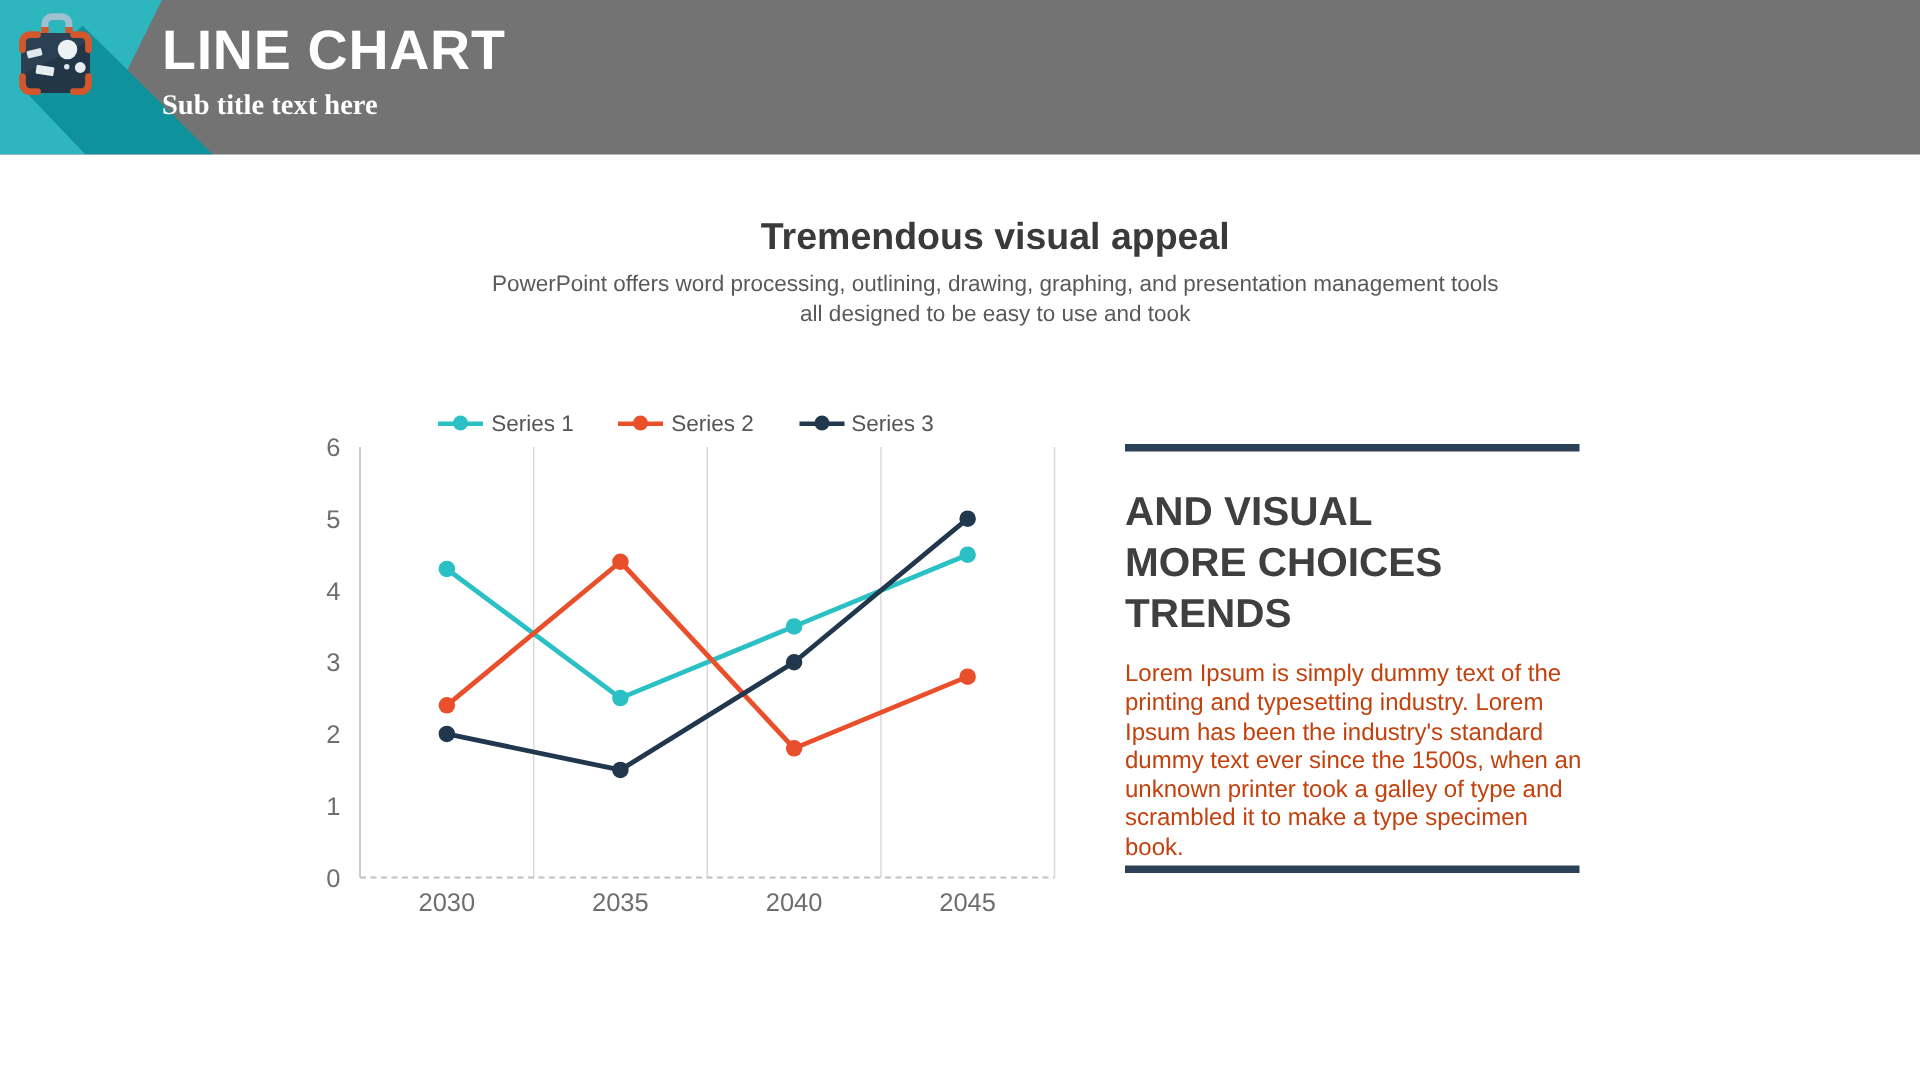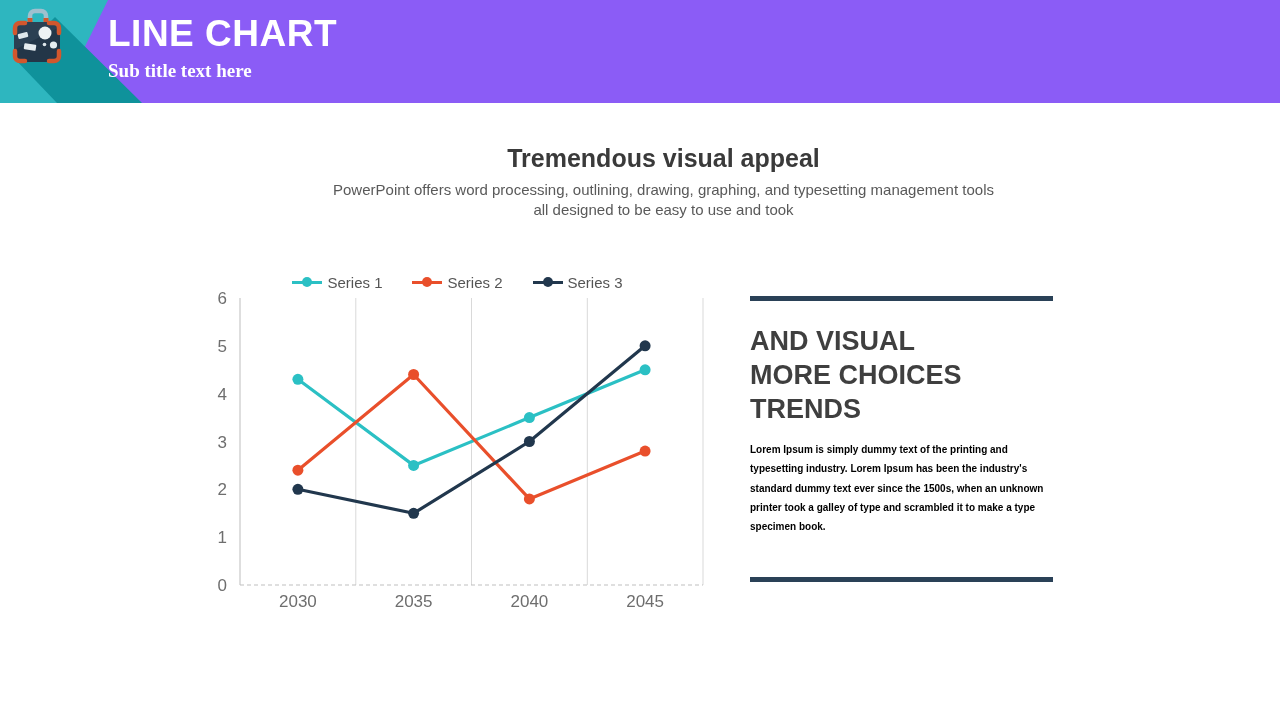--- a/index.html
+++ b/index.html
@@ -31,29 +31,29 @@
                         border-radius: 50%; }
   .legend-label { margin-left: 5px; font-size: 15px; color: #555555; }
   #chart-svg { position: absolute; left: 205px; top: 290px; }
 
   
   .panel { position: absolute; left: 750px; top: 296px; width: 306px; }
   .panel-rule-top { position: absolute; left: 0; top: 0; width: 303px; height: 5px; }
   .panel-heading { position: absolute; left: 0; top: 28px; width: 306px;
                    font-size: 27px; font-weight: 700; color: #3F3F3F; line-height: 34px; }
   .panel-body { position: absolute; left: 0; top: 144px; width: 310px;
-                font-size: 10px; color: #000000; line-height: 19.3px; font-weight: bold; }
+                font-size: 16px; color: #c2410c; line-height: 19.3px; }
   .panel-rule-bottom { position: absolute; left: 0; top: 281px; width: 303px; height: 5px; }
 </style>
 </head>
 <body>
 
 <div class="slide">
 
-  <div class="header" style="background: #8b5cf6; text-align: right;">
+  <div class="header" style="background: #737373; text-align: right;">
     <svg class="header-deco" width="1280" height="103" viewBox="0 0 1280 103">
 
       <polygon points="0,0 108,0 57,103 0,103" fill="#2EB6BF"></polygon>
 
       <polygon points="14,58 55,17 142,103 57,103" fill="#0F929B"></polygon>
 
       <g transform="translate(8,6)">
         <rect x="22" y="5" width="16" height="16" rx="5" fill="none" stroke="#9FC0CE" stroke-width="4.5"></rect>
         <rect x="19.5" y="12" width="5" height="7" fill="#D2572D"></rect>
         <rect x="35.5" y="12" width="5" height="7" fill="#D2572D"></rect>
@@ -70,21 +70,21 @@
         <rect x="16" y="38" width="12" height="6" rx="1" transform="rotate(9 22 41)" fill="#E6EDF0"></rect>
       </g>
     </svg>
     <div class="header-title">LINE CHART</div>
     <div class="header-subtitle">Sub title text here</div>
   </div>
 
   <div class="intro">
     <div class="intro-title">Tremendous visual appeal</div>
     <div class="intro-body">
-      <div>PowerPoint offers word processing, outlining, drawing, graphing, and typesetting management tools</div>
+      <div>PowerPoint offers word processing, outlining, drawing, graphing, and presentation management tools</div>
       <div>all designed to be easy to use and took</div>
     </div>
   </div>
 
   <div class="legend" id="legend">
       <span class="legend-item">
         <span class="legend-marker">
           <span class="bar" style="background: rgb(43, 192, 196);"></span>
           <span class="dot" style="background: rgb(43, 192, 196);"></span>
         </span>

